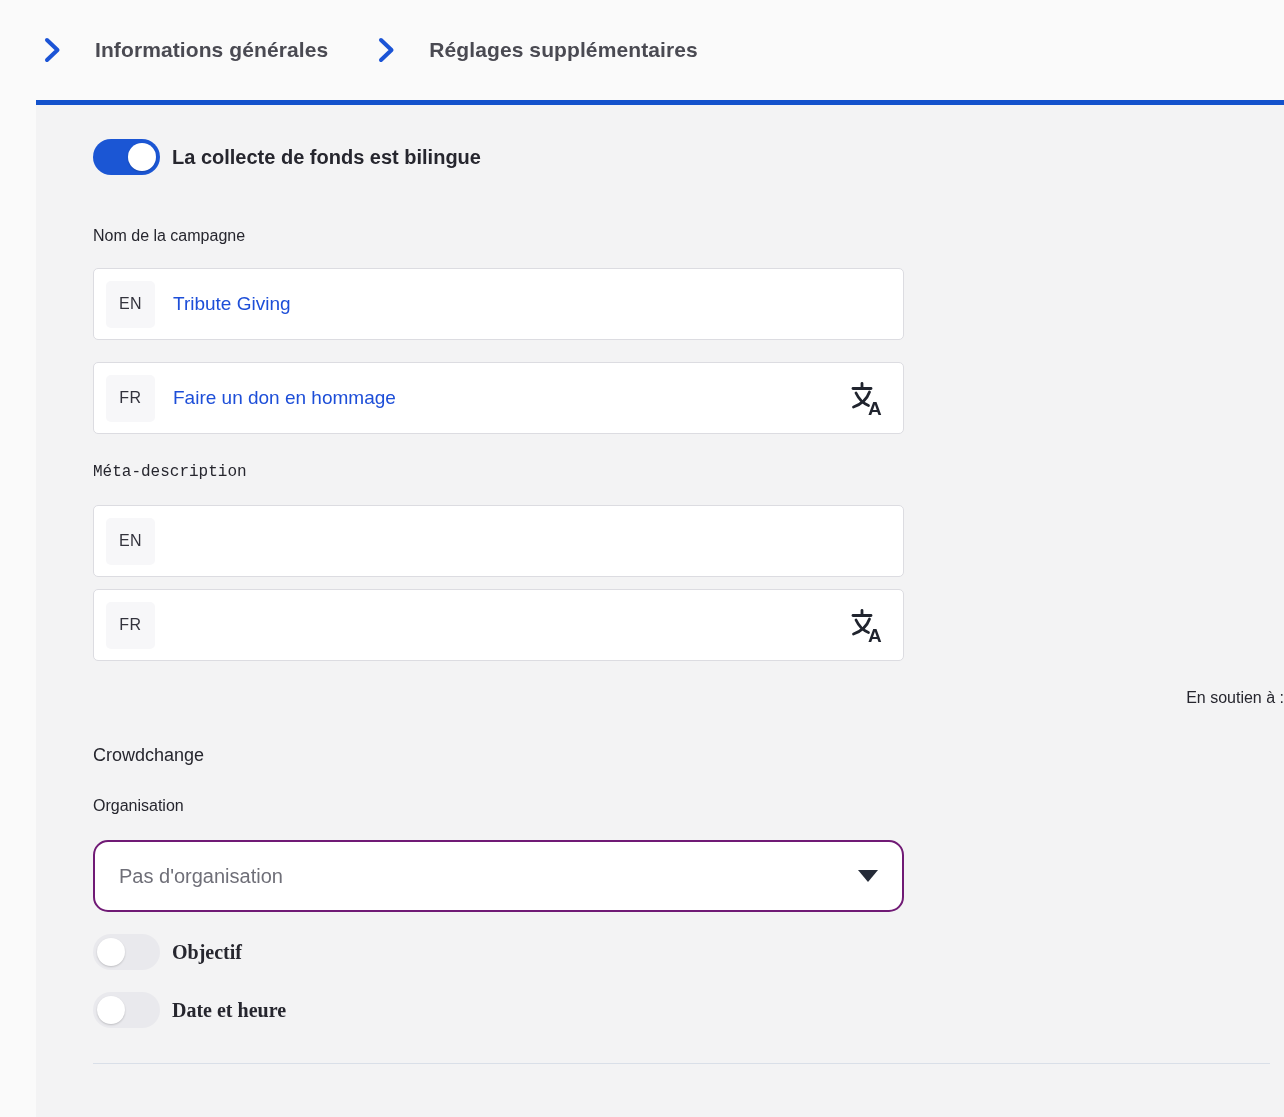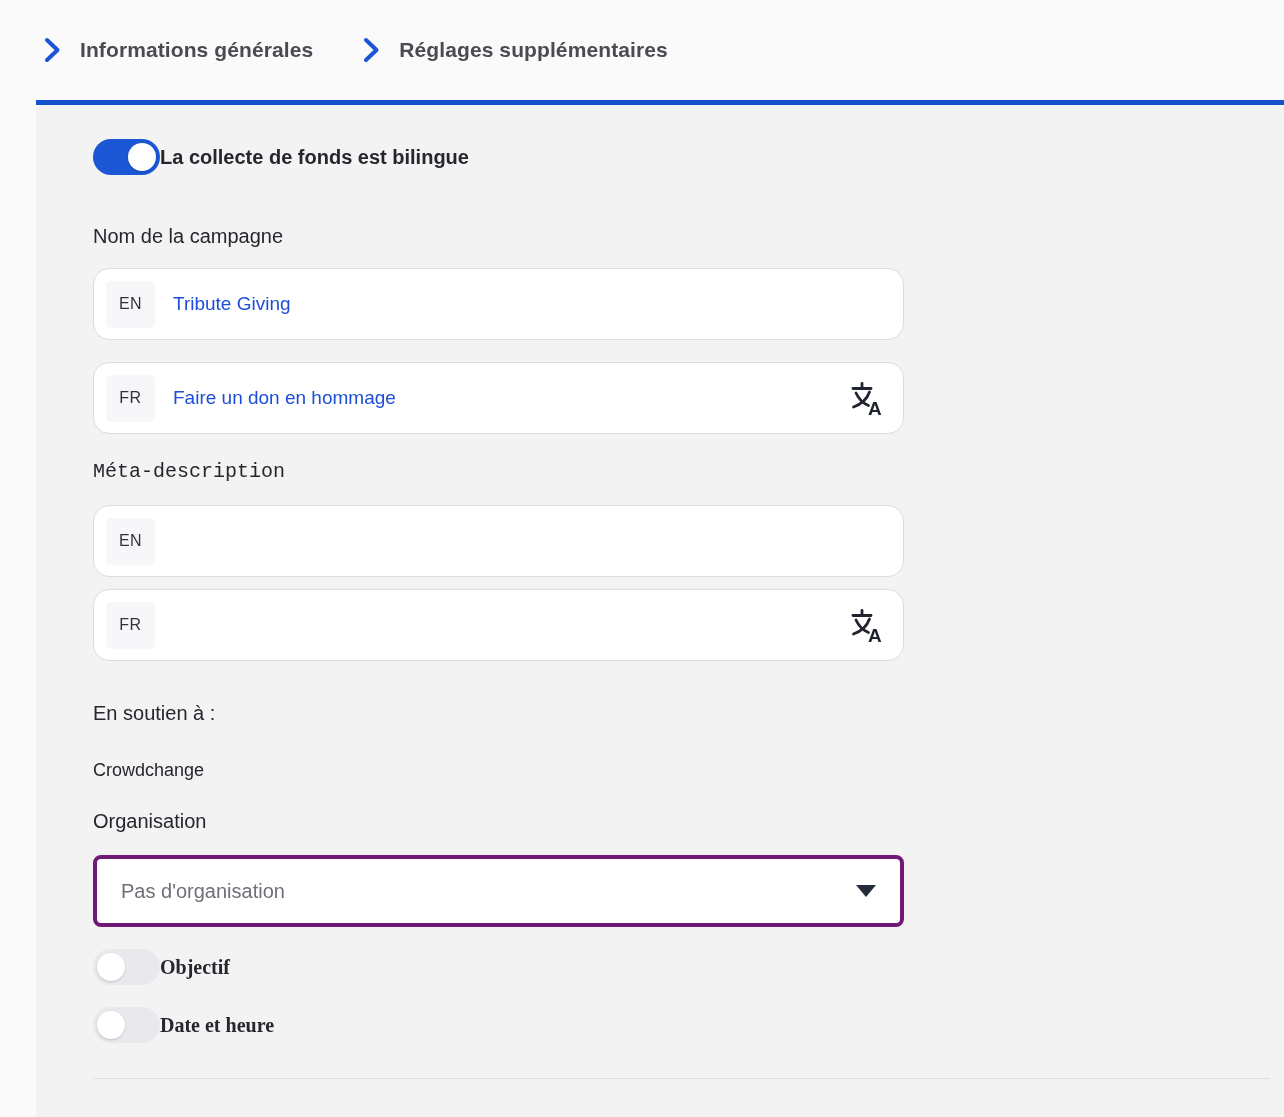--- a/index.html
+++ b/index.html
@@ -13,21 +13,21 @@
 
   
   .stepper {
     height:100px;
     background:#fafafa;
     display:flex;
     align-items:center;
     padding-left:44px;
     gap:50px;
   }
-  .step { display:flex; align-items:center; gap:19px; cursor:pointer; }
+  .step { display:flex; align-items:center; gap:34px; cursor:pointer; }
   .step-chevron { display:flex; align-items:center; }
   .step-label {
     font-size:21px;
     font-weight:bold;
     color:#4a4a52;
     letter-spacing:.1px;
   }
   .active-rule {
     margin-left:36px;
     height:5px;
@@ -36,21 +36,21 @@
 
   
   .content {
     margin-left:36px;
     background:#f3f3f4;
     height:1012px;
     padding-left:57px;
     padding-right:0;
   }
 
-  .toggle-row { display:flex; align-items:center; }
+  .toggle-row { display:flex; align-items:center; gap:12px; }
   .toggle-row.first { padding-top:34px; }
 
   .switch {
     position:relative;
     width:67px; height:36px;
     border-radius:18px;
     flex:0 0 auto;
     cursor:pointer;
   }
   .switch.on  { background:#1b56d4; }
@@ -67,40 +67,40 @@
   .switch.off .knob { left:4px; }
 
   .toggle-label {
     font-size:20px;
     font-weight:bold;
     color:#26262e;
   }
 
   .field-label {
     display:block;
-    font-size:20px;
+    font-size:16px;
     color:#26262e;
     line-height:28px;
   }
   .lbl-campaign   { margin-top:47px; }
   .lbl-meta       { margin-top:24px;font-family:Liberation Mono, monospace; }
-  .lbl-support    { margin-top:38px; }
+  .lbl-support    { margin-top:23px;text-align:right; }
   .lbl-org        { margin-top:24px; }
   .support-value {
     font-size:18px;
     color:#26262e;
     line-height:26px;
     margin-top:30px;
   }
 
   .text-field {
     width:811px; height:72px;
     background:#ffffff;
     border:1px solid #dcdce1;
-    border-radius:16px;
+    border-radius:5px;
     display:flex;
     align-items:center;
     padding:0 18px 0 12px;
     gap:18px;
   }
   .tf-1 { margin-top:18px; }
   .tf-2 { margin-top:22px; }
   .tf-3 { margin-top:19px; }
   .tf-4 { margin-top:12px; }
 
@@ -124,22 +124,22 @@
     font-family:inherit;
     font-size:19px;
     color:#1d4ed8;
     height:100%;
   }
   .translate-icon { flex:0 0 auto; display:flex; align-items:center; }
 
   .select-field {
     width:811px; height:72px;
     background:#ffffff;
-    border:4px solid #701a75;
-    border-radius:8px;
+    border:2px solid #701a75;
+    border-radius:15px;
     margin-top:20px;
     display:flex;
     align-items:center;
     justify-content:space-between;
     padding:8px 24px;
     cursor:pointer;
   }
   .select-value {
     font-size:20px;
     color:#6f6f78;

